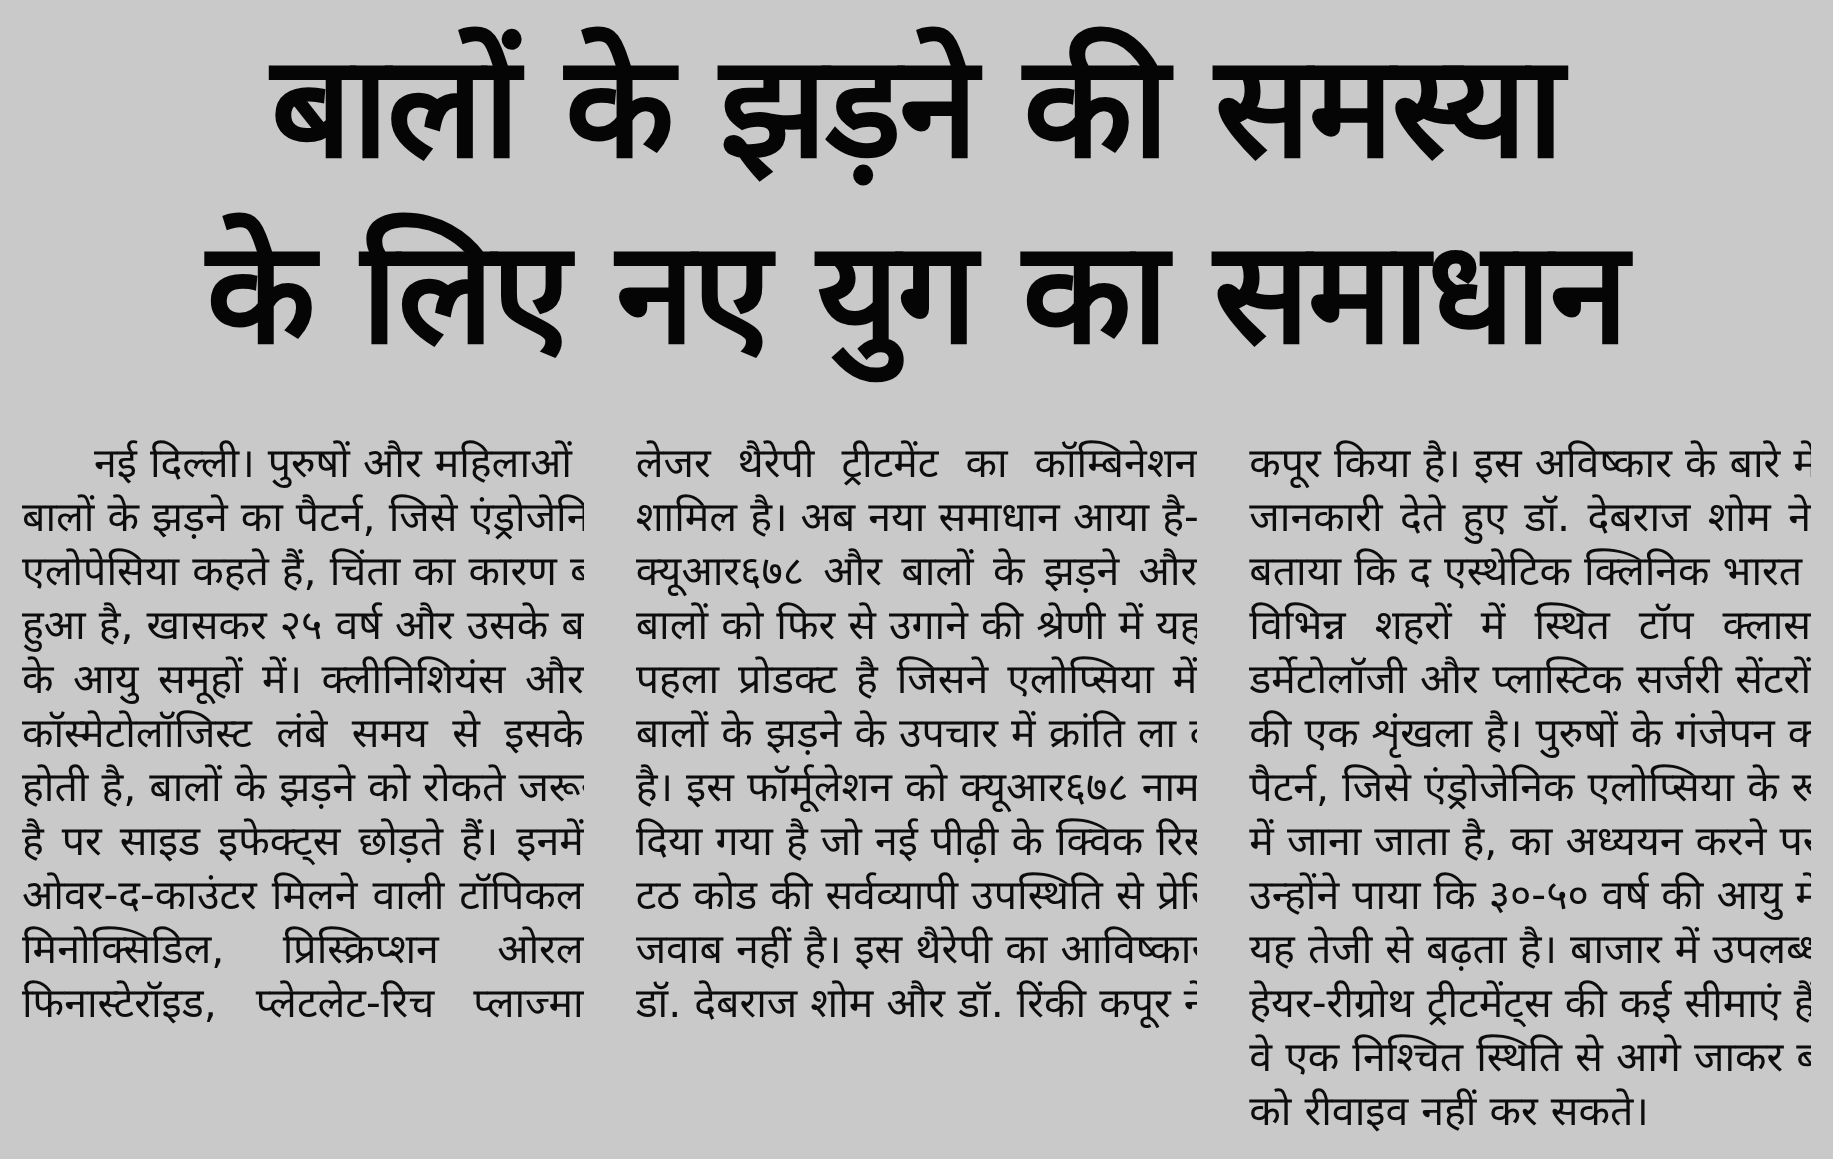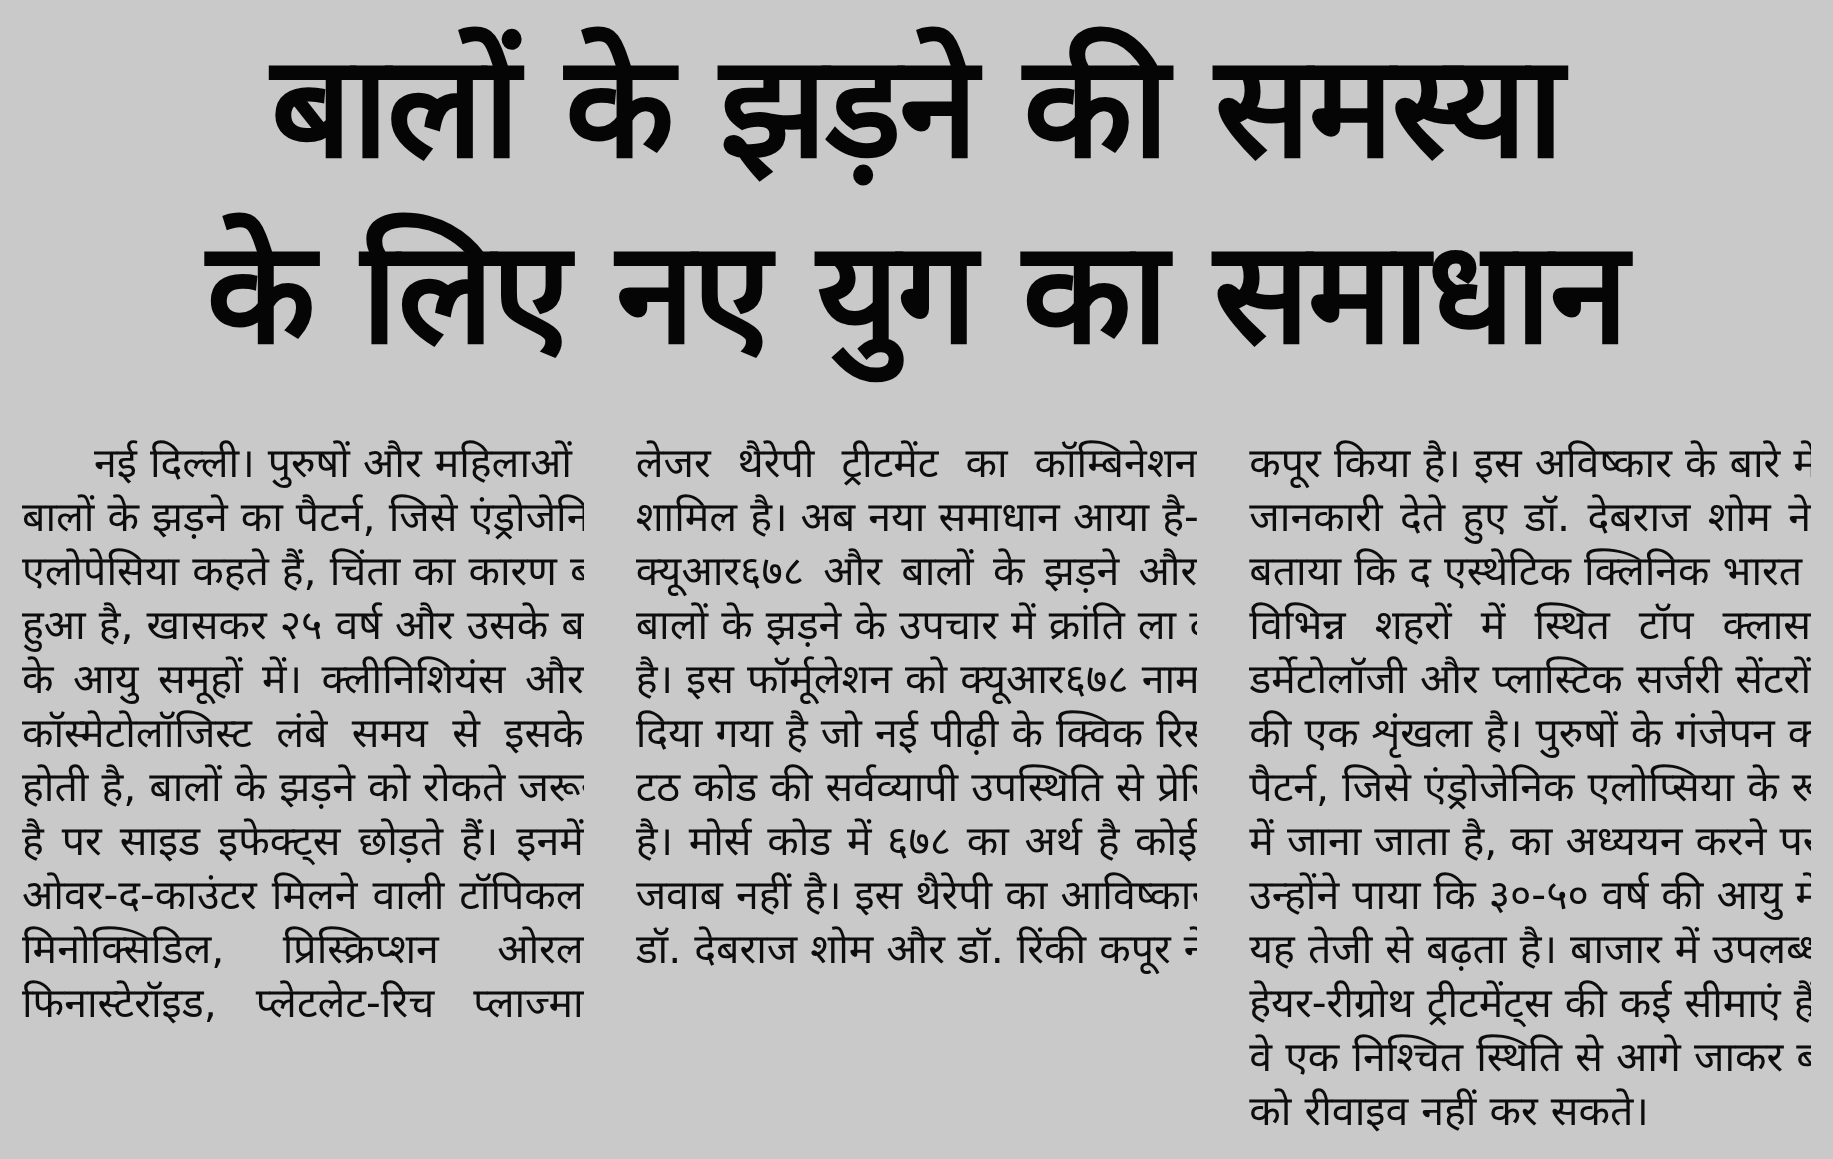--- a/index.html
+++ b/index.html
@@ -84,25 +84,26 @@
         <div class="line">होती है, बालों के झड़ने को रोकते जरूर</div>
         <div class="line">है पर साइड इफेक्ट्स छोड़ते हैं। इनमें</div>
         <div class="line">ओवर-द-काउंटर मिलने वाली टॉपिकल</div>
         <div class="line">मिनोक्सिडिल, प्रिस्क्रिप्शन ओरल</div>
         <div class="line">फिनास्टेरॉइड, प्लेटलेट-रिच प्लाज्मा</div>
       </div>
       <div class="col">
         <div class="line">लेजर थैरेपी ट्रीटमेंट का कॉम्बिनेशन</div>
         <div class="line">शामिल है। अब नया समाधान आया है-</div>
         <div class="line">क्यूआर६७८ और बालों के झड़ने और</div>
+        <div class="line">बालों को फिर से उगाने की श्रेणी में यह</div>
+        <div class="line">पहला प्रोडक्ट है जिसने एलोप्सिया में</div>
         <div class="line">बालों के झड़ने के उपचार में क्रांति ला दी</div>
         <div class="line">है। इस फॉर्मूलेशन को क्यूआर६७८ नाम</div>
         <div class="line">दिया गया है जो नई पीढ़ी के क्विक रिस्पांस</div>
         <div class="line">टठ कोड की सर्वव्यापी उपस्थिति से प्रेरित</div>
-        <div class="line">है। मोर्स कोड में ६७८ का अर्थ है कोई</div>
         <div class="line">जवाब नहीं है। इस थैरेपी का आविष्कार</div>
         <div class="line">डॉ. देबराज शोम और डॉ. रिंकी कपूर ने</div>
       </div>
       <div class="col">
         <div class="line">कपूर किया है। इस अविष्कार के बारे में</div>
         <div class="line">जानकारी देते हुए डॉ. देबराज शोम ने</div>
         <div class="line">बताया कि द एस्थेटिक क्लिनिक भारत के</div>
         <div class="line">विभिन्न शहरों में स्थित टॉप क्लास</div>
         <div class="line">डर्मेटोलॉजी और प्लास्टिक सर्जरी सेंटरों</div>
         <div class="line">की एक शृंखला है। पुरुषों के गंजेपन का</div>

